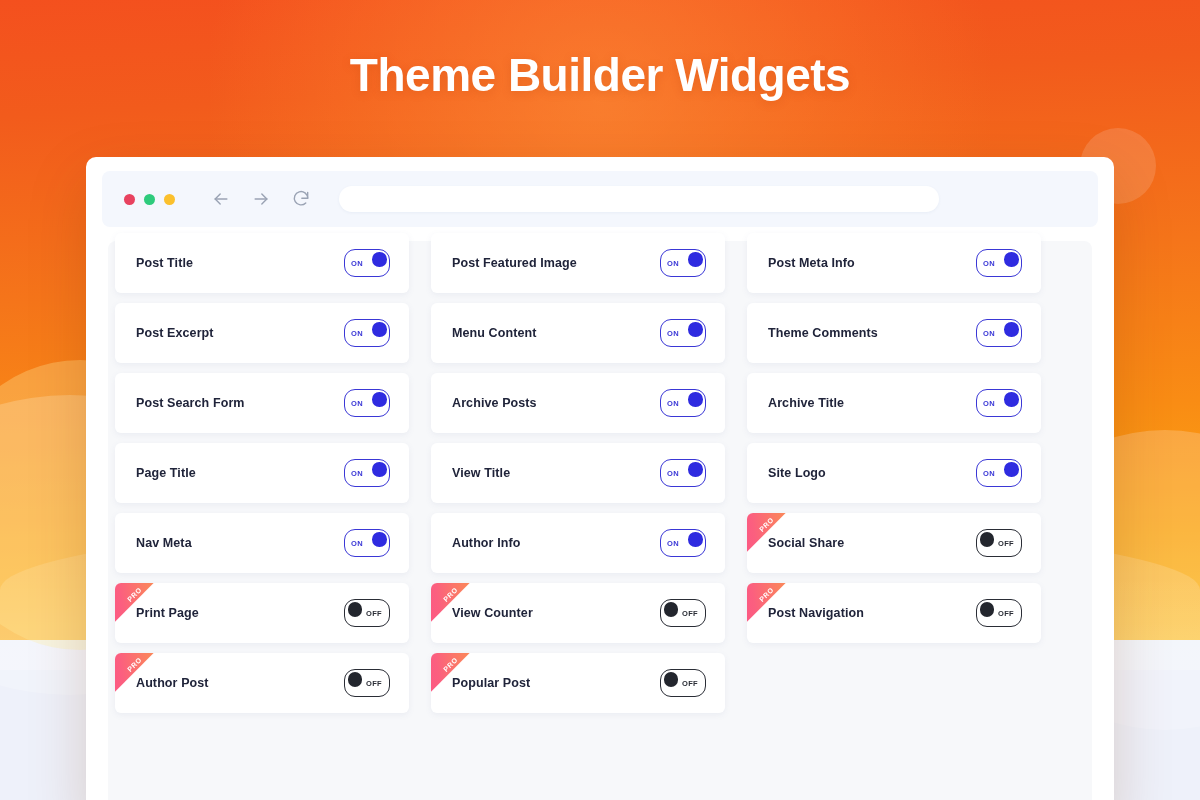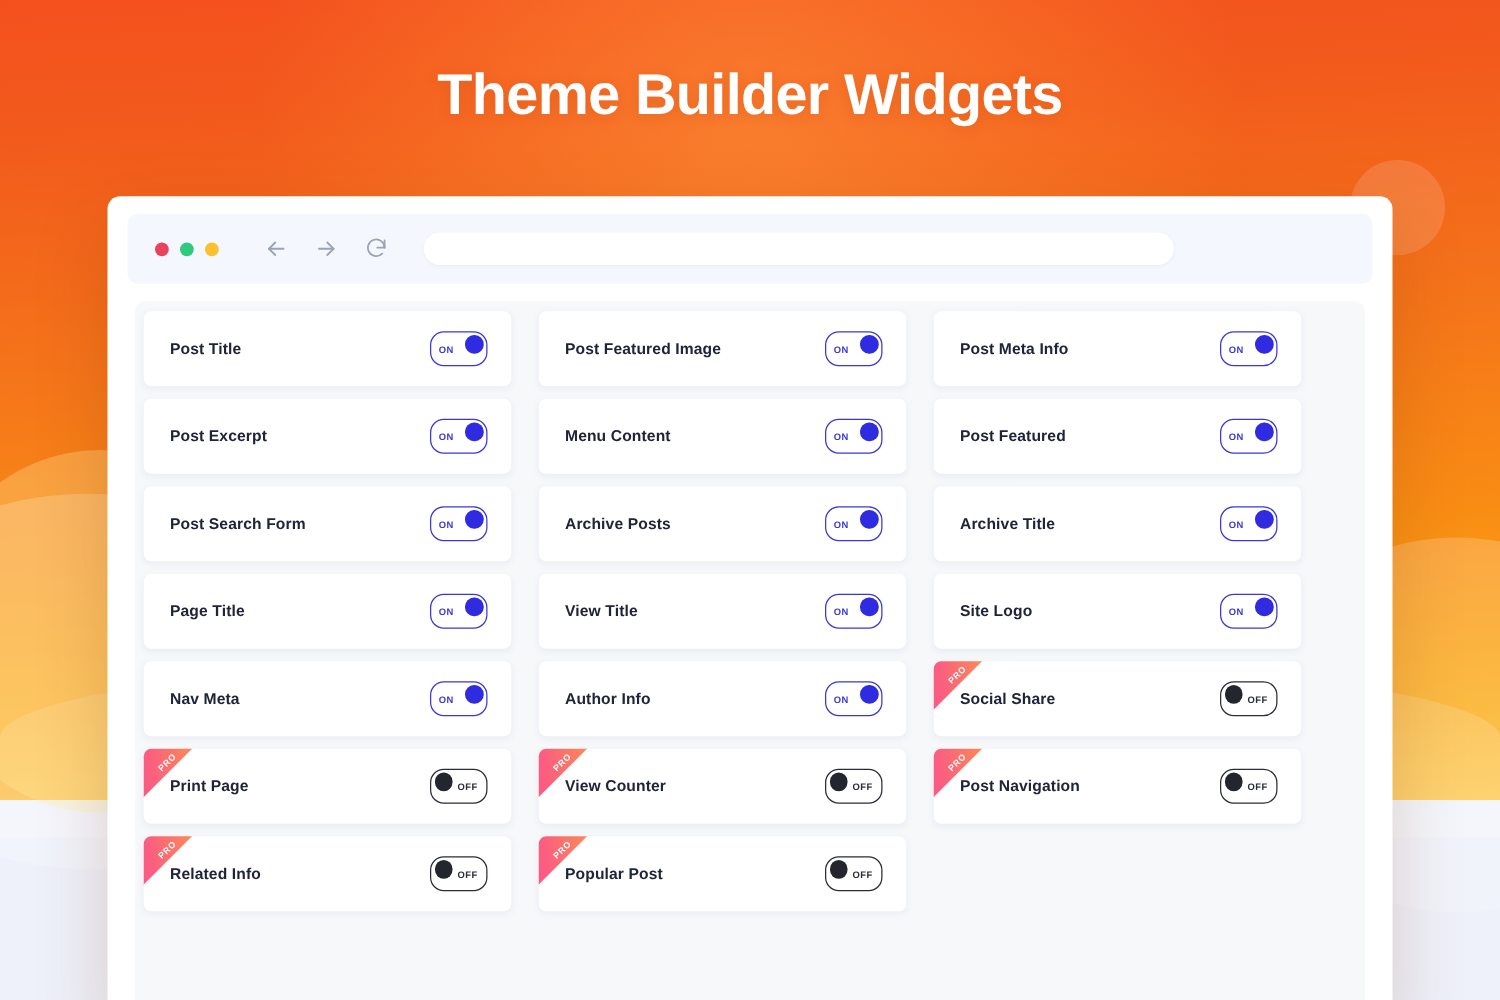--- a/index.html
+++ b/index.html
@@ -90,21 +90,21 @@
     border-radius:13px;
     box-shadow:0 1px 3px rgba(90,110,160,0.07);
   }
   .browser-body {
     position:absolute; left:22px; top:84px; width:984px; height:576px;
     background:#f7f8fa;
     border-radius:8px 8px 0 0;
   }
   
   .grid {
-    position:absolute; left:29px; top:92px;
+    position:absolute; left:29px; top:76px;
     width:926px;
     display:grid;
     grid-template-columns:repeat(3,294px);
     column-gap:22px;
     row-gap:10px;
   }
   .card {
     position:relative;
     height:60px;
     background:#ffffff;
@@ -244,21 +244,21 @@
           </div>
         </div>
         <div class="card">
           <div class="card-label">Menu Content</div>
           <div class="toggle on">
             <span class="t-text">ON</span>
             <span class="knob"></span>
           </div>
         </div>
         <div class="card">
-          <div class="card-label">Post Featured</div>
+          <div class="card-label">Theme Comments</div>
           <div class="toggle on">
             <span class="t-text">ON</span>
             <span class="knob"></span>
           </div>
         </div>
         <div class="card">
           <div class="card-label">Post Search Form</div>
           <div class="toggle on">
             <span class="t-text">ON</span>
             <span class="knob"></span>
@@ -350,21 +350,21 @@
           <div class="card-label">Post Navigation</div>
           <div class="toggle off">
             <span class="t-text">OFF</span>
             <span class="knob"></span>
           </div>
         </div>
         <div class="card">
           <div class="pro-ribbon">
             <span>PRO</span>
           </div>
-          <div class="card-label">Related Info</div>
+          <div class="card-label">Author Post</div>
           <div class="toggle off">
             <span class="t-text">OFF</span>
             <span class="knob"></span>
           </div>
         </div>
         <div class="card">
           <div class="pro-ribbon">
             <span>PRO</span>
           </div>
           <div class="card-label">Popular Post</div>

